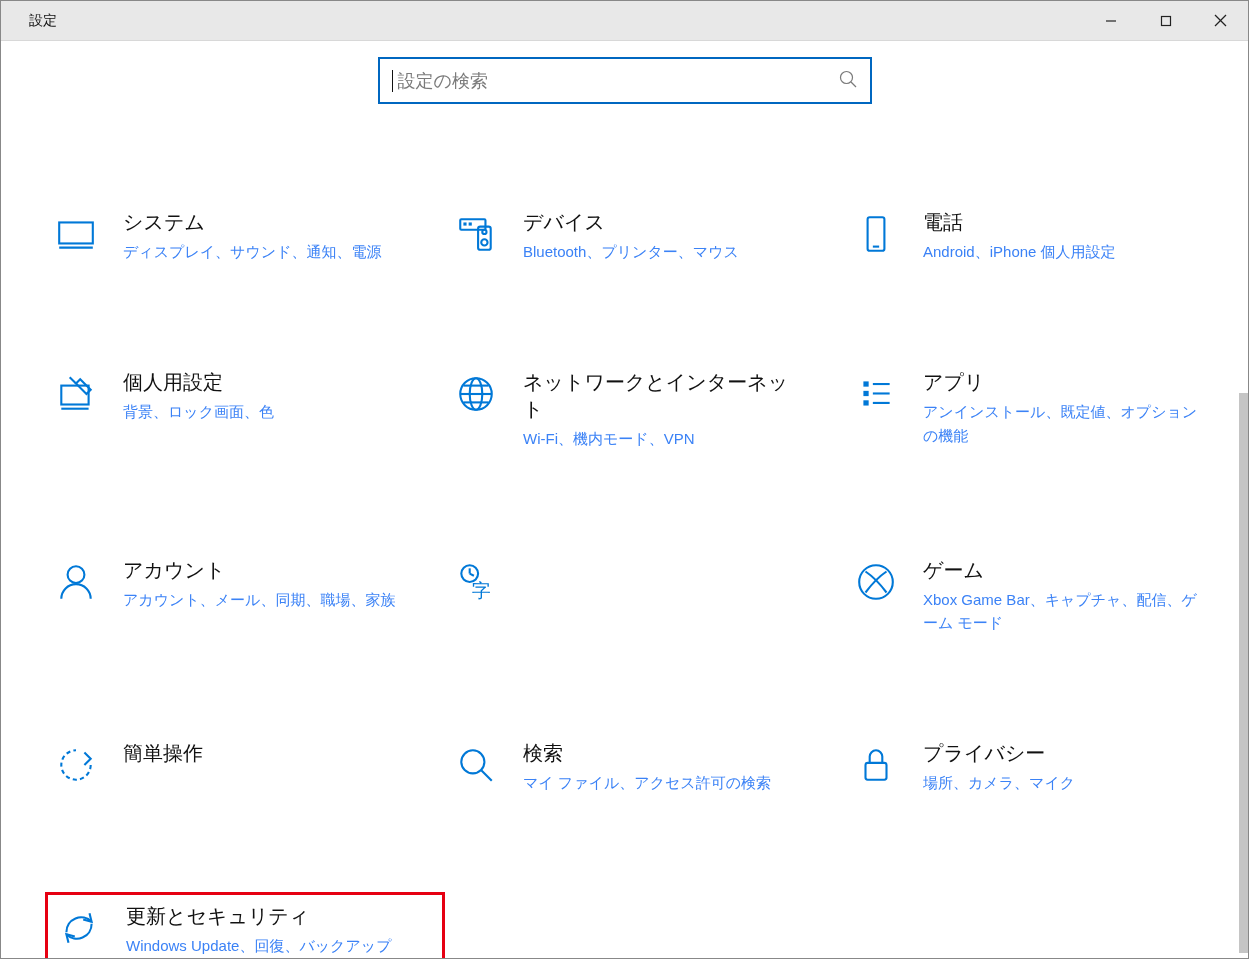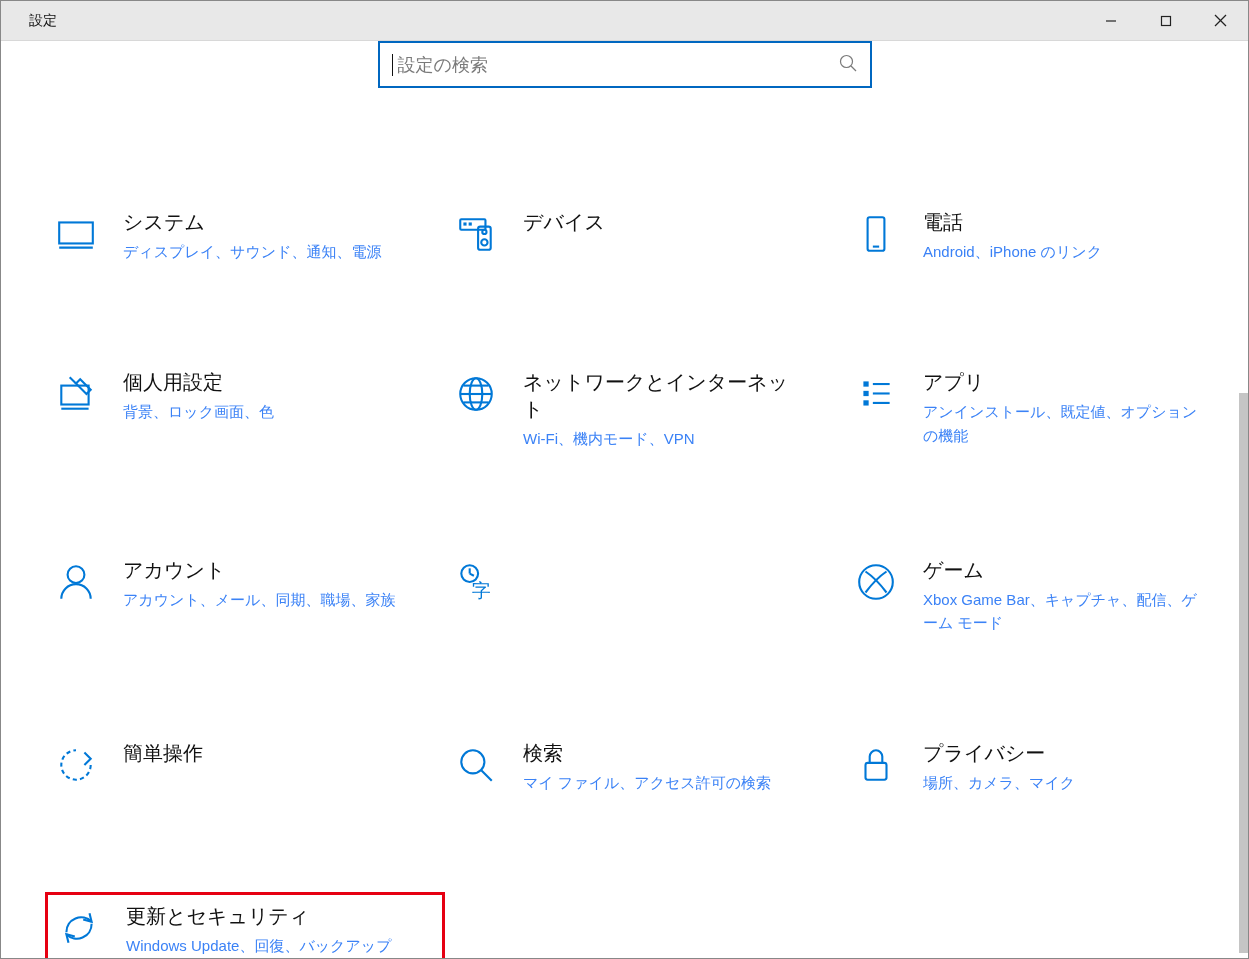--- a/index.html
+++ b/index.html
@@ -31,20 +31,21 @@
     display: flex; align-items: center; justify-content: center;
     font-size: 14px; color: #222;
   }
   .content {
     position: relative;
     height: calc(100% - 40px);
     background: #fff;
   }
   .search-wrap {
     display: flex; justify-content: center;
+    padding-top: 16px;
   }
   .search-box {
     width: 494px; height: 47px;
     border: 2px solid #0067c0;
     display: flex; align-items: center;
     padding: 0 12px;
   }
   .search-cursor {
     width: 1px; height: 22px; background:#111; margin-right:5px;
   }
@@ -146,33 +147,34 @@
           <rect x="5" y="6" width="24" height="10" rx="1" class="accent"></rect>
           <rect x="8" y="9" width="3" height="3" class="accent-fill"></rect>
             <rect x="13" y="9" width="3" height="3" class="accent-fill"></rect>
           <rect x="22" y="13" width="12" height="22" rx="2" class="accent"></rect>
           <circle cx="28" cy="18" r="2" class="accent"></circle>
             <circle cx="28" cy="28" r="3" class="accent"></circle>
         </svg>
       </div>
       <div class="tile-text">
         <div class="tile-title">デバイス</div>
+        <div class="tile-desc">Bluetooth、プリンター、マウス</div>
       </div>
     </div>
 
     <div class="tile">
       <div class="tile-icon">
         <svg viewBox="0 0 40 40">
             <rect x="12" y="4" width="16" height="32" rx="2" class="accent"></rect>
             <line x1="17" y1="32" x2="23" y2="32" class="accent"></line>
           </svg>
       </div>
       <div class="tile-text">
         <div class="tile-title">電話</div>
-        <div class="tile-desc">Android、iPhone のリンク</div>
+        <div class="tile-desc">Android、iPhone 個人用設定</div>
       </div>
     </div>
 
     <div class="tile">
       <div class="tile-icon">
         <svg viewBox="0 0 40 40">
             <rect x="6" y="12" width="26" height="18" class="accent"></rect>
             <line x1="6" y1="34" x2="32" y2="34" class="accent"></line>
             <path d="M24 6 L34 16 L30 20 L20 10 Z" class="accent"></path>
             <line x1="20" y1="10" x2="14" y2="4" class="accent"></line>

